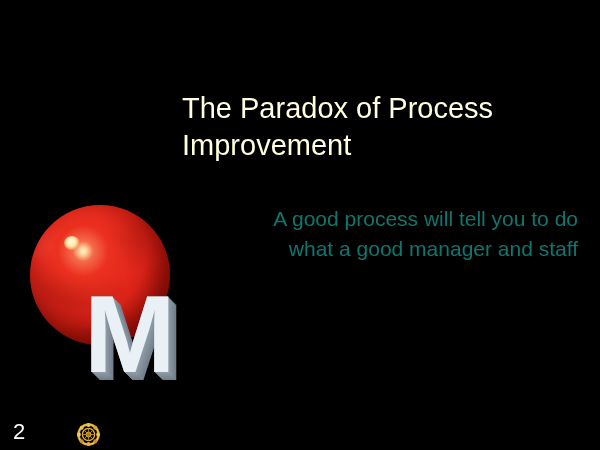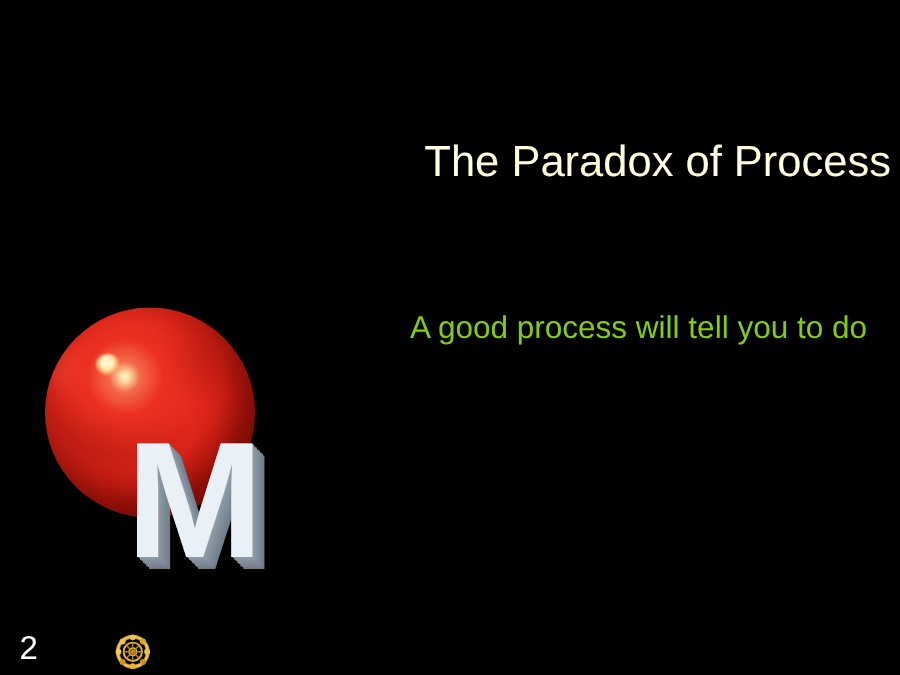--- a/index.html
+++ b/index.html
@@ -14,43 +14,42 @@
     position: relative;
     width: 600px;
     height: 450px;
     background: #000000;
     overflow: hidden;
   }
 
   
   #title-block {
     position: absolute;
-    left: 206px;
+    left: 182px;
     top: 90px;
     width: 388px;
-    text-align: right;
   }
   .title-line {
     color: #FFFFDD;
     font-size: 29px;
     line-height: 37px;
     letter-spacing: 0px;
     white-space: nowrap;
   }
 
   
   #body-block {
     position: absolute;
     left: 150px;
     top: 204px;
     width: 428px;
     text-align: right;
   }
   .body-line {
-    color: #84cc16;
+    color: #0f766e;
     font-size: 21px;
     line-height: 30px;
     white-space: nowrap;
   }
 
   
   #logo-graphic {
     position: absolute;
     left: 26px;
     top: 200px;
@@ -120,24 +119,26 @@
     height: 23px;
   }
 </style>
 </head>
 <body>
 
 <div id="slide">
 
   <div id="title-block">
     <div class="title-line">The Paradox of Process</div>
+    <div class="title-line">Improvement</div>
   </div>
 
   <div id="body-block">
     <div class="body-line">A good process will tell you to do</div>
+    <div class="body-line">what a good manager and staff</div>
   </div>
 
   <div id="logo-graphic">
     <div id="logo-sphere">
       <div id="logo-sphere-speck"></div>
     </div>
     <div class="m-letter" id="m-extrude">M</div>
     <div class="m-letter" id="m-face">M</div>
   </div>
 

